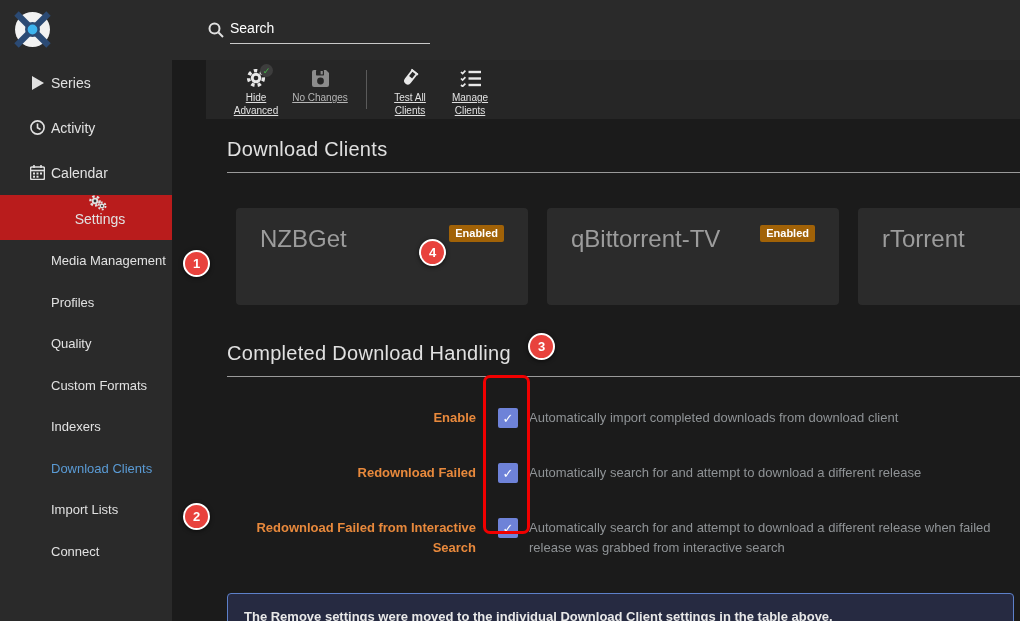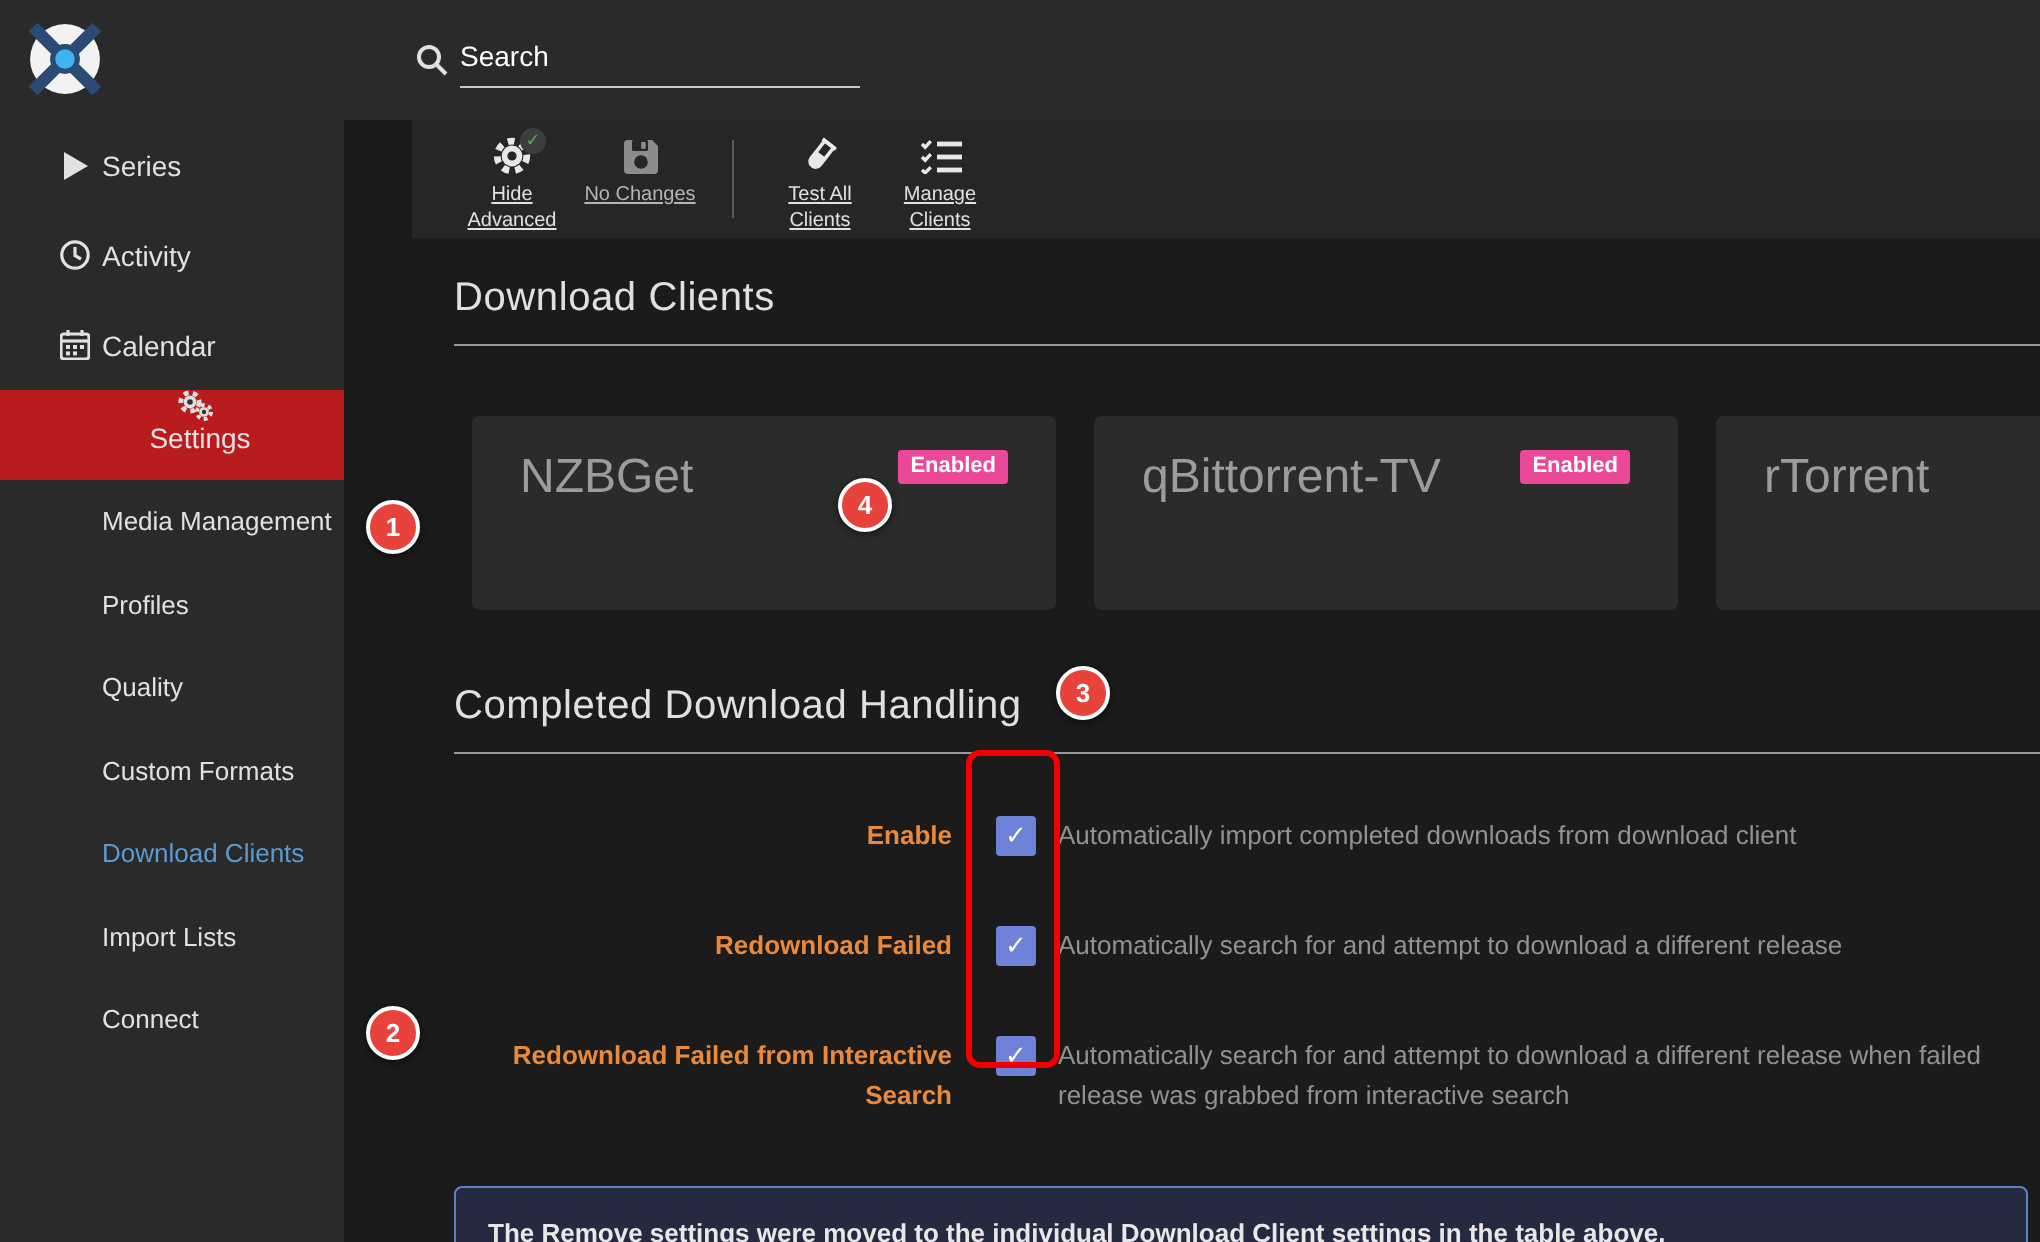--- a/index.html
+++ b/index.html
@@ -46,21 +46,21 @@
     padding-bottom:11px; border-bottom:1px solid #9a9a9a; }
   .sec1 { margin-top:19px; }
   .sec2 { margin-top:37px; }
 
   .cards { display:flex; gap:19px; margin-top:35px; margin-left:9px; }
   .card { flex:0 0 292px; height:97px; background:#2b2b2b; border-radius:4px; padding:17px 24px 14px;
     display:flex; justify-content:space-between; cursor:pointer; }
   .card-title { font-size:24px; font-weight:300; color:#9c9c9c; }
   .status-badge { align-self:flex-start; font-size:11px; font-weight:bold; color:#fff;
     padding:2px 6px 3px; border-radius:2px; }
-  .status-badge.enabled { background:#ec4899; }
+  .status-badge.enabled { background:#a16207; }
   .status-badge.disabled { background:#7a7a7a; }
 
   .form { margin-top:31px; }
   .form-row { display:flex; align-items:flex-start; margin-bottom:35px; }
   .form-label { width:249px; text-align:right; color:#e8893c; font-size:13px; font-weight:bold;
     line-height:20px; }
   .checkbox { flex:0 0 20px; height:20px; margin-left:22px; background:#6e82d8; border-radius:2px;
     display:flex; align-items:center; justify-content:center; color:#fff; font-size:13px;
     font-weight:bold; cursor:pointer; }
   .help-text { margin-left:11px; max-width:482px; color:#8f9396; font-size:13px; line-height:20px; }
@@ -157,20 +157,23 @@
     </div>
     <div class="nav-sub">
       <span>Profiles</span>
     </div>
     <div class="nav-sub">
       <span>Quality</span>
     </div>
     <div class="nav-sub">
       <span>Custom Formats</span>
     </div>
+    <div class="nav-sub">
+      <span>Indexers</span>
+    </div>
     <div class="nav-sub active">
       <span>Download Clients</span>
     </div>
     <div class="nav-sub">
       <span>Import Lists</span>
     </div>
     <div class="nav-sub">
       <span>Connect</span>
     </div>
   </div>

